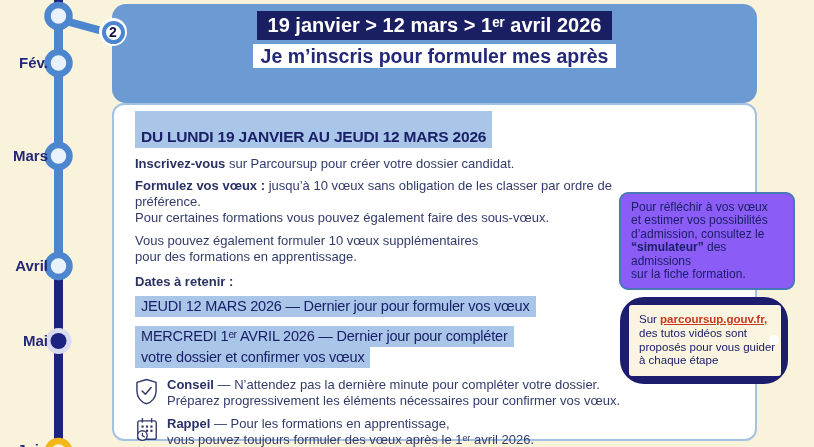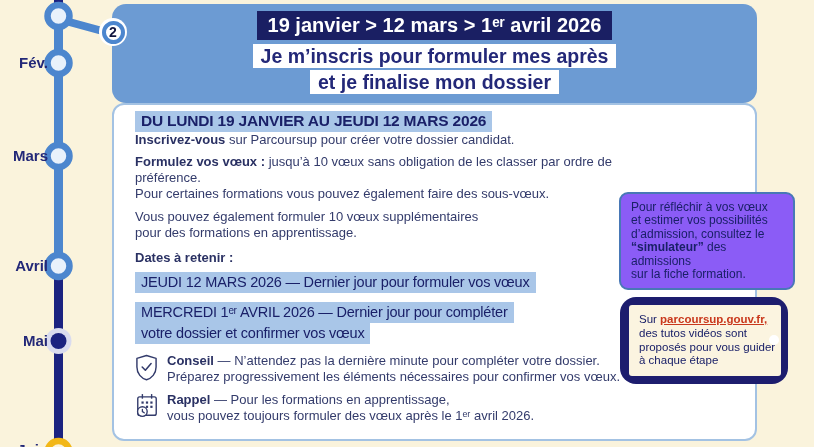--- a/index.html
+++ b/index.html
@@ -43,21 +43,21 @@
   }
 
   
   .content-box{
     left:112px;top:103px;width:641px;height:334px;background:#fff;
     border:2px solid #A3C2E3;border-radius:12px;z-index:2;
   }
   .content-inner{position:absolute;left:21px;top:6px;width:500px;color:#333B6B;font-size:13px;line-height:16px;}
   .period-heading{
     display:inline-block;background:#A9C6E8;color:#1A2068;font-weight:bold;
-    font-size:15.5px;letter-spacing:-0.2px;padding:2px 6px 3px;
+    font-size:15.5px;letter-spacing:-0.2px;padding:18px 6px 3px;margin-bottom:8px;
   }
   .para{margin:0 0 7px 0;}
   .para b{color:#2A3163;}
   .p1{margin-bottom:6px;}
   .p3{margin-bottom:7px;}
   .dates-label{font-weight:bold;color:#2A3163;margin:9px 0 6px;}
   .date-hl{
     display:inline-block;background:#A9C6E8;color:#1A2068;font-weight:normal;
     font-size:14.5px;letter-spacing:-0.2px;padding:2px 6px 3px;line-height:16px;
   }
@@ -69,21 +69,21 @@
   .advice-text b{color:#2A3163;}
 
   
   .callout-sim{
     left:619px;top:192px;width:152px;background:#8b5cf6;
     border:2px solid #4878B6;border-radius:9px;z-index:5;
     color:#1A2068;font-size:12px;line-height:13.4px;padding:7px 10px;
   }
   .phone{
     left:620px;top:297px;width:168px;height:87px;background:#1D1D6E;
-    border-radius:16px;z-index:5;
+    border-radius:24px;z-index:5;
   }
   .phone-screen{
     position:absolute;left:9px;top:8px;width:152px;height:71px;
     background:#FBF4E0;border-radius:3px;
     color:#1A2068;font-size:11.5px;line-height:13.8px;padding:8px 0 0 10px;
     box-sizing:border-box;
   }
   .phone-dot{
     position:absolute;right:9px;top:38px;width:10px;height:10px;border-radius:50%;
     background:#fff;
@@ -123,21 +123,20 @@
     <span>2</span>
   </div>
 </div>
 
 <div class="abs header-box">
   <div>
     <span class="date-bar">19 janvier &gt; 12 mars &gt; 1ᵉʳ avril 2026</span>
   </div>
   <div class="title-lines">
     <span class="title-line">Je m’inscris pour formuler mes après</span><br>
-    <span class="title-line">et je finalise mon dossier</span>
   </div>
 </div>
 
 <div class="abs content-box">
   <div class="content-inner">
     <div>
       <span class="period-heading">DU LUNDI 19 JANVIER AU JEUDI 12 MARS 2026</span>
     </div>
 
     <p class="para p1"><b>Inscrivez-vous</b><span> sur Parcoursup pour créer votre dossier candidat.</span></p>

